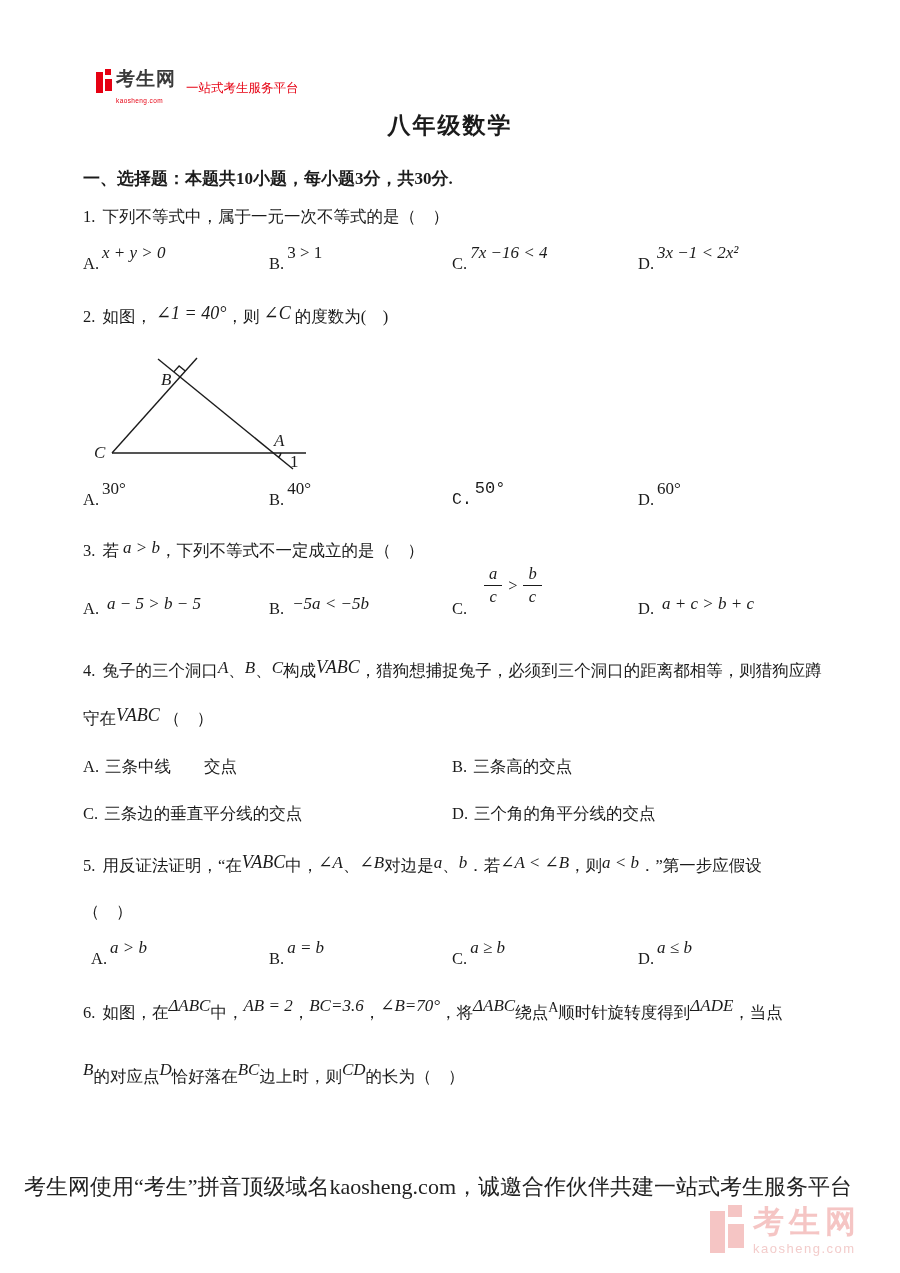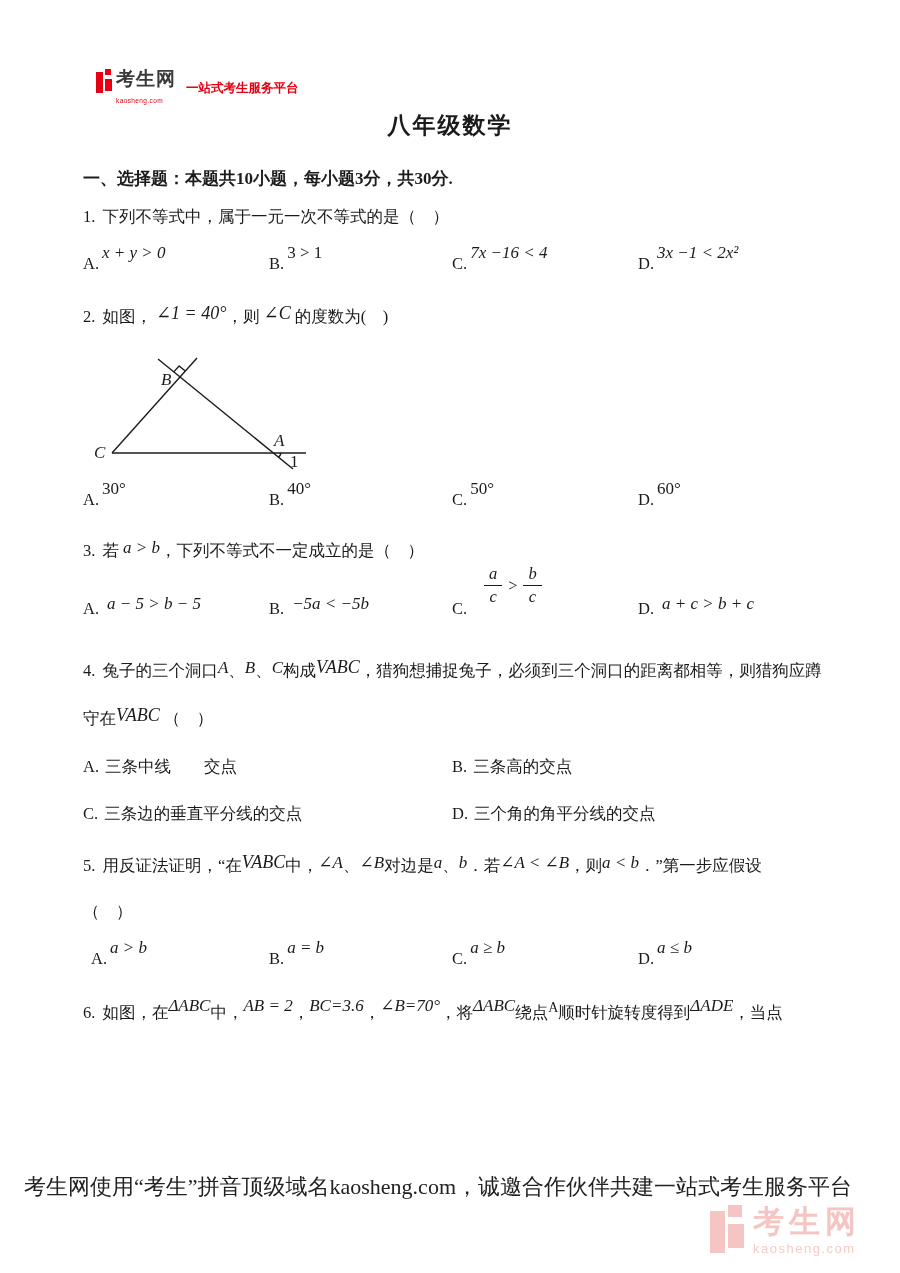--- a/index.html
+++ b/index.html
@@ -34,21 +34,21 @@
   
   .mark { display:inline-block; position:relative; }
   .mark i { position:absolute; display:block; }
   .mark .b1 { left:0; top:12%; width:44%; height:88%; }
   .mark .b2 { left:54%; top:0; width:40%; height:26%; }
   .mark .b3 { left:54%; top:40%; width:46%; height:50%; }
   .red i  { background:#e60012; }
   .pink i { background:#f5c5c4; }
   .logo-name { font-family:"Liberation Sans","DejaVu Sans",sans-serif; font-weight:bold; font-size:19px; color:#3a3a3a; letter-spacing:1px; line-height:1; }
   .logo-domain { font-family:"Liberation Sans","DejaVu Sans",sans-serif; font-size:6.5px; color:#e60012; letter-spacing:0.4px; }
-  .tagline { font-family:"Liberation Sans","DejaVu Sans",sans-serif; font-weight:bold; font-size:12.5px; color:#e60012; margin-left:10px; margin-top:11px; }
+  .tagline { font-family:"Liberation Sans","DejaVu Sans",sans-serif; font-weight:normal; font-size:12.5px; color:#e60012; margin-left:10px; margin-top:11px; }
   .wm-name { font-family:"Liberation Sans","DejaVu Sans",sans-serif; font-weight:bold; font-size:31px; color:#f5c5c4; letter-spacing:5px; line-height:1.1; }
   .wm-domain { font-family:"Liberation Sans","DejaVu Sans",sans-serif; font-size:13px; color:#f3cccb; letter-spacing:1.5px; }
   .footer { left:0; top:1172px; width:876px; text-align:center; font-size:22px; color:#222; }
   
   svg line, svg polyline, svg path { stroke:#1c1c1c; stroke-width:1.4; fill:none; }
   svg text { font-family:"Liberation Serif","DejaVu Serif",serif; font-style:italic; font-size:17px; fill:#1c1c1c; }
   svg text.upright { font-style:normal; }
   
   .m6 { font-style:italic; font-size:17px; position:relative; top:-7px; }
   .ms { font-size:14px; position:relative; top:-6px; }
@@ -98,21 +98,21 @@
     <path d="M196,111 A8,8 0 0 1 193.4,115.4"></path>
     <text x="9" y="116">C</text>
     <text x="76" y="43">B</text>
     <text x="189" y="104">A</text>
     <text x="205" y="125" class="upright">1</text>
   </svg>
 
   <div class="abs" style="left:83px; top:479px; width:760px; height:36px;">
     <span class="opt" style="left:0;"><span class="letter">A.</span><span class="val">30°</span></span>
     <span class="opt" style="left:186px;"><span class="letter">B.</span><span class="val">40°</span></span>
-    <span class="opt" style="left:369px;"><span class="letter">C.</span><span class="val">50°</span></span>
+    <span class="opt" style="left:369px;font-family:Liberation Mono, monospace;"><span class="letter">C.</span><span class="val">50°</span></span>
     <span class="opt" style="left:555px;"><span class="letter">D.</span><span class="val">60°</span></span>
   </div>
 
   <div class="abs stem" style="left:83px; top:540px;">
     <span class="num">3.</span><span>若</span>
     <span class="m mu">a &gt; b</span><span>，下列不等式不一定成立的是（　）</span>
   </div>
   <div class="abs" style="left:83px; top:588px; width:760px; height:40px;">
     <span class="opt" style="left:0;"><span class="l6">A.</span><span class="v6 it">a − 5 &gt; b − 5</span></span>
     <span class="opt" style="left:186px;"><span class="l6">B.</span><span class="v6 it">−5a &lt; −5b</span></span>
@@ -155,20 +155,23 @@
   <div class="abs" style="left:83px; top:938px; width:760px; height:36px;">
     <span class="opt" style="left:8px;"><span class="letter">A.</span><span class="val it">a &gt; b</span></span>
     <span class="opt" style="left:186px;"><span class="letter">B.</span><span class="val it">a = b</span></span>
     <span class="opt" style="left:369px;"><span class="letter">C.</span><span class="val it">a ≥ b</span></span>
     <span class="opt" style="left:555px;"><span class="letter">D.</span><span class="val it">a ≤ b</span></span>
   </div>
 
   <div class="abs stem" style="left:83px; top:1002px;">
     <span class="num">6.</span><span>如图，在</span><span class="m6">ΔABC</span><span>中，</span><span class="m6">AB = 2</span><span>，</span><span class="m6">BC=3.6</span><span>，</span><span class="m6">∠B=70°</span><span>，将</span><span class="m6">ΔABC</span><span>绕点</span><span class="ms">A</span><span>顺时针旋转度得到</span><span class="m6">ΔADE</span><span>，当点</span>
   </div>
+  <div class="abs stem" style="left:83px; top:1066px;">
+    <span class="m6">B</span><span>的对应点</span><span class="m6 big">D</span><span>恰好落在</span><span class="m6 big">BC</span><span>边上时，则</span><span class="m6 big">CD</span><span>的长为（　）</span>
+  </div>
 
   <div class="abs footer">考生网使用“考生”拼音顶级域名kaosheng.com，诚邀合作伙伴共建一站式考生服务平台</div>
 
   <div class="abs" style="left:710px; top:1205px; display:flex; align-items:flex-start;">
     <span class="mark pink" style="width:34px; height:48px;">
         <i class="b1"></i>
         <i class="b2"></i>
         <i class="b3"></i>
       </span>
     <span style="margin-left:9px; display:inline-block;">

